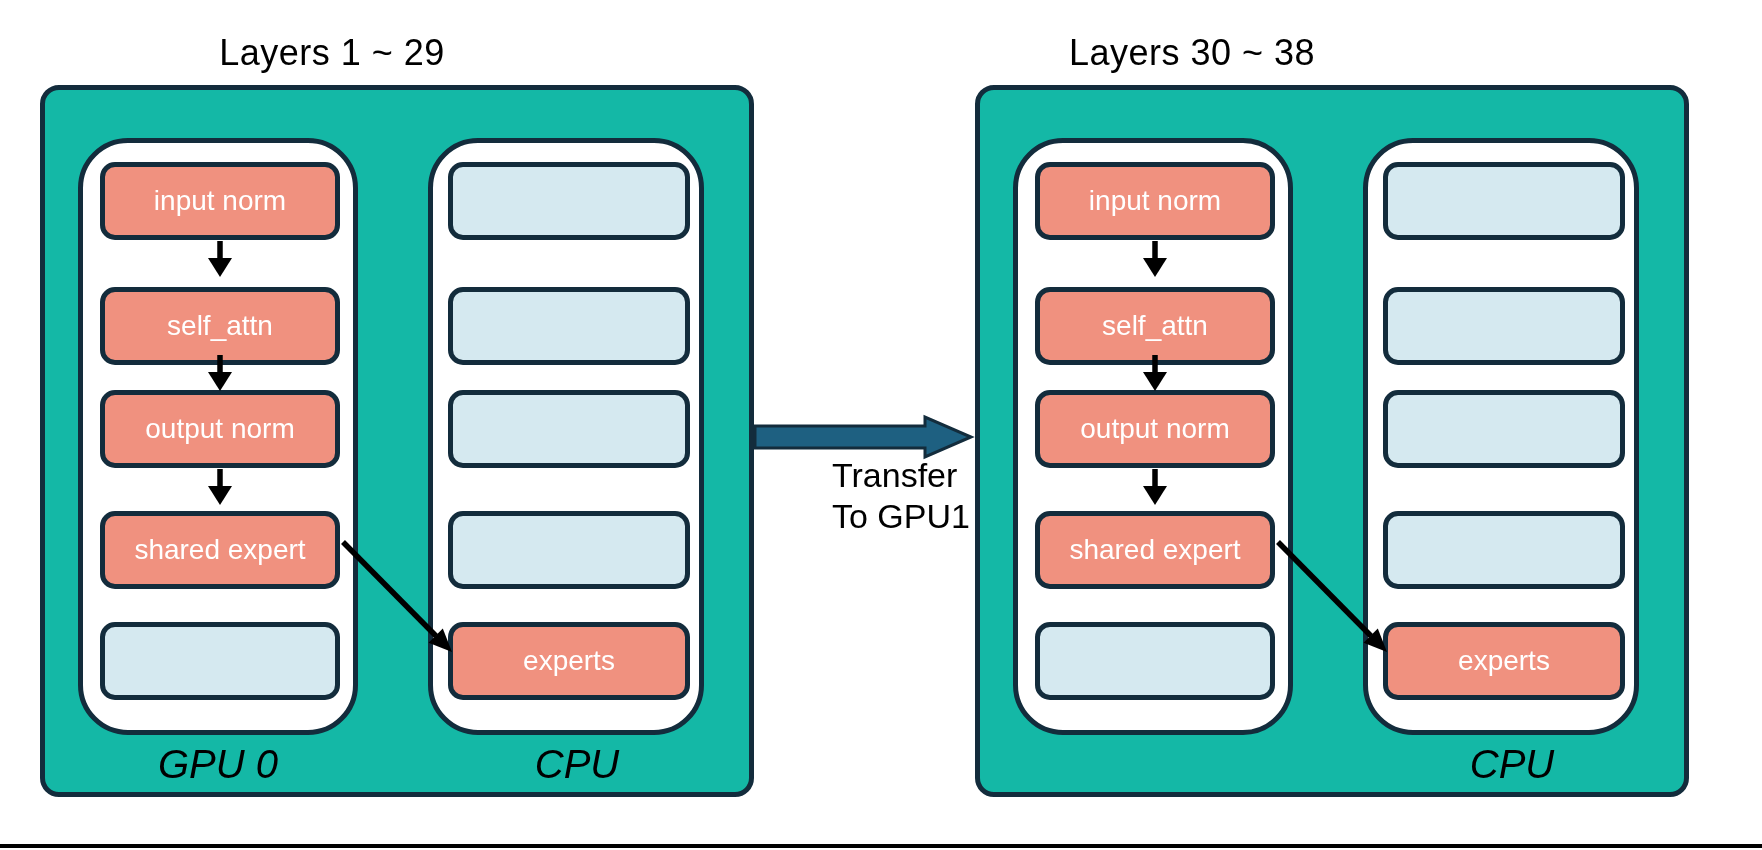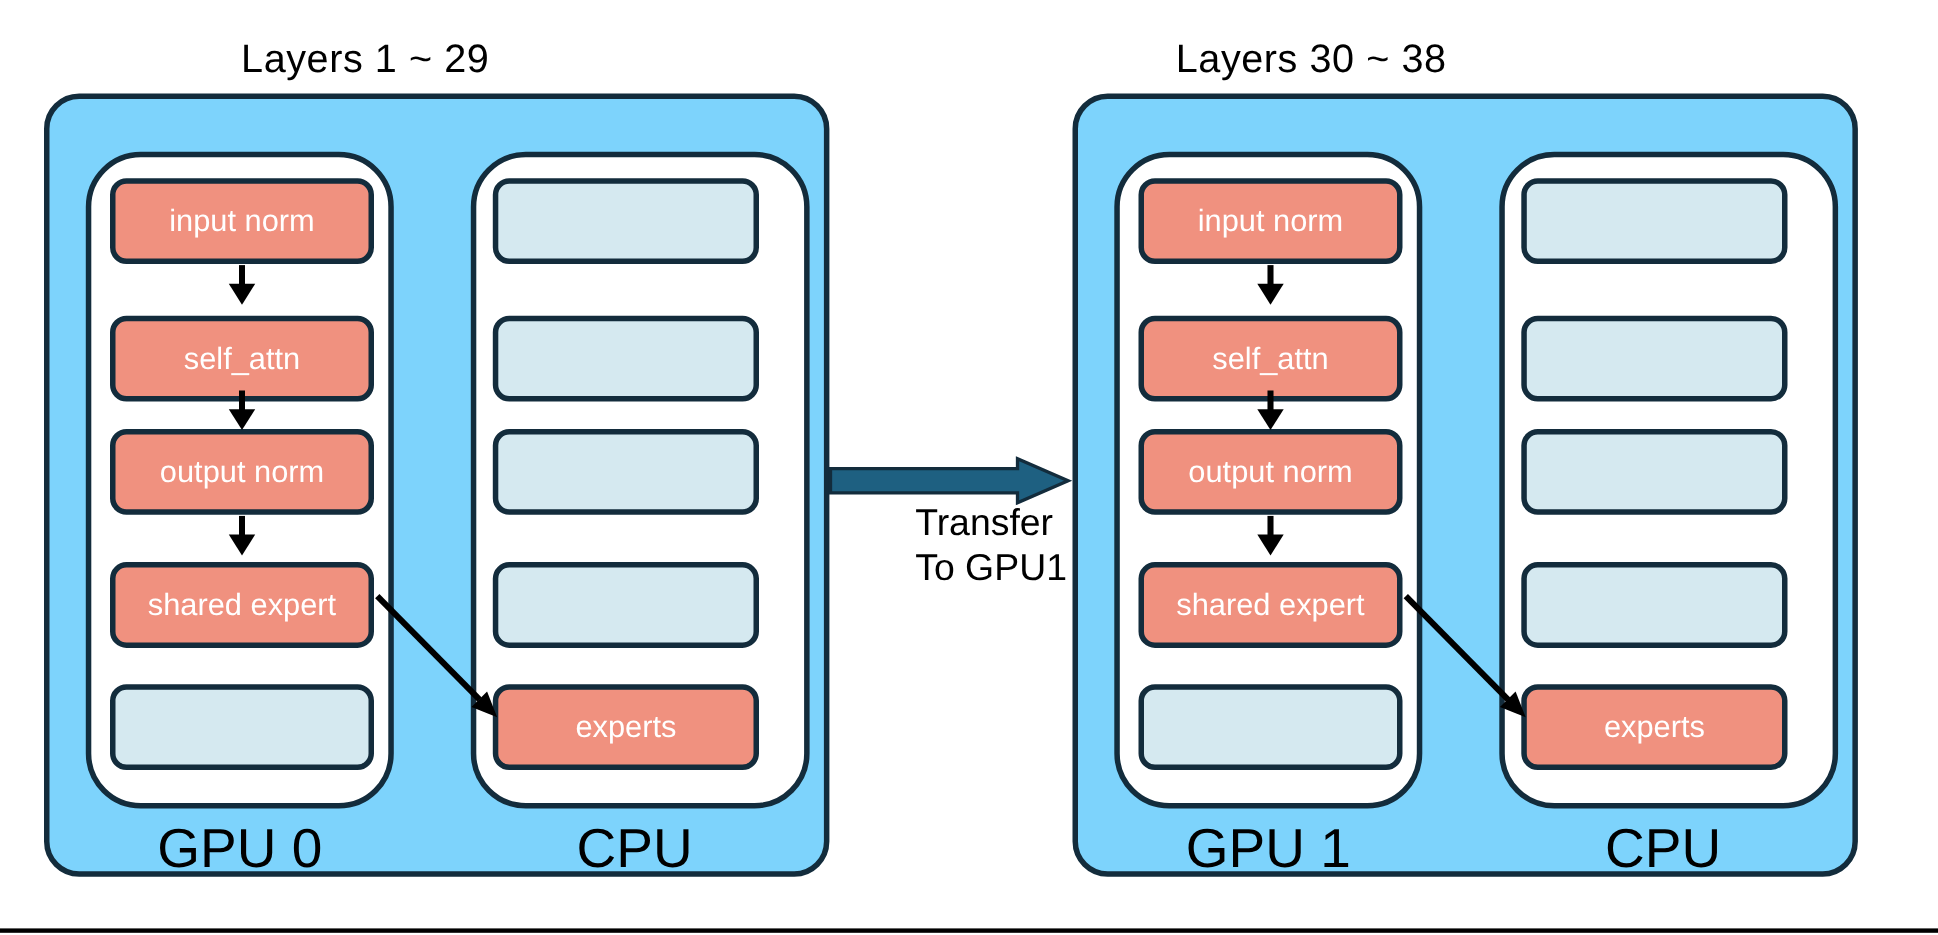--- a/index.html
+++ b/index.html
@@ -16,40 +16,40 @@
   #canvas{
     position:relative;width:1762px;height:850px;background:var(--canvas-bg);
     font-family:"Liberation Sans", sans-serif;overflow:hidden;
   }
   .group-title{
     position:absolute;top:32px;width:400px;text-align:center;
     font-size:36px;color:var(--label-text);letter-spacing:.5px;
   }
   .outer{
     position:absolute;top:85px;width:714px;height:712px;
-    border:5px solid var(--outline);border-radius:32px;background:#7dd3fc;box-sizing:border-box;
+    border:5px solid var(--outline);border-radius:19px;background:#14b8a6;box-sizing:border-box;
   }
   .inner{
     position:absolute;top:48px;height:597px;
     border:5px solid var(--outline);border-radius:50px;background:#fff;box-sizing:border-box;
   }
   .inner.gpu{left:33px;width:280px;}
-  .inner.cpu{left:383px;width:308px;padding-left:12px;}
+  .inner.cpu{left:383px;width:276px;padding-left:12px;}
   .box{
     position:absolute;height:78px;border:5px solid var(--outline);border-radius:15px;
     box-sizing:border-box;display:flex;align-items:center;justify-content:center;
     font-size:28px;color:var(--box-text);
   }
   .inner.gpu .box{left:17px;width:240px;}
   .inner.cpu .box{left:15px;width:242px;}
   .box.module{background:var(--module-fill);}
   .box.slot{background:var(--slot-fill);}
   .r0{top:19px;}.r1{top:144px;}.r2{top:247px;}.r3{top:368px;}.r4{top:479px;}
   .unit-label{
-    position:absolute;top:652px;text-align:center;font-size:50px;color:var(--label-text);
+    position:absolute;top:652px;text-align:center;font-size:40px;color:var(--label-text);font-style:italic;
   }
   .unit-label.gpu{left:33px;width:280px;}
   .unit-label.cpu{left:390px;width:284px;}
   #arrow-layer{position:absolute;left:0;top:0;width:1762px;height:850px;pointer-events:none;}
   .flow{stroke:var(--flow-arrow);stroke-width:5.5;}
   .flow-head{fill:var(--flow-arrow);}
   .transfer-poly{fill:var(--transfer-arrow-fill);stroke:var(--outline);stroke-width:3;}
   #transfer-label{
     position:absolute;left:832px;top:455px;font-size:34px;line-height:41px;color:var(--label-text);
   }
@@ -91,21 +91,20 @@
       <div class="box module r3">shared expert</div>
       <div class="box slot   r4"></div>
     </div>
     <div class="inner cpu">
       <div class="box slot   r0"></div>
       <div class="box slot   r1"></div>
       <div class="box slot   r2"></div>
       <div class="box slot   r3"></div>
       <div class="box module r4">experts</div>
     </div>
-    <div class="unit-label gpu">GPU 1</div>
     <div class="unit-label cpu">CPU</div>
   </div>
 
   <svg id="arrow-layer" viewBox="0 0 1762 850" xmlns="http://www.w3.org/2000/svg">
 
     <g>
       <line class="flow" x1="220" y1="241" x2="220" y2="260"></line>
         <polygon class="flow-head" points="208,258 232,258 220,277"></polygon>
     </g>
     <g>

